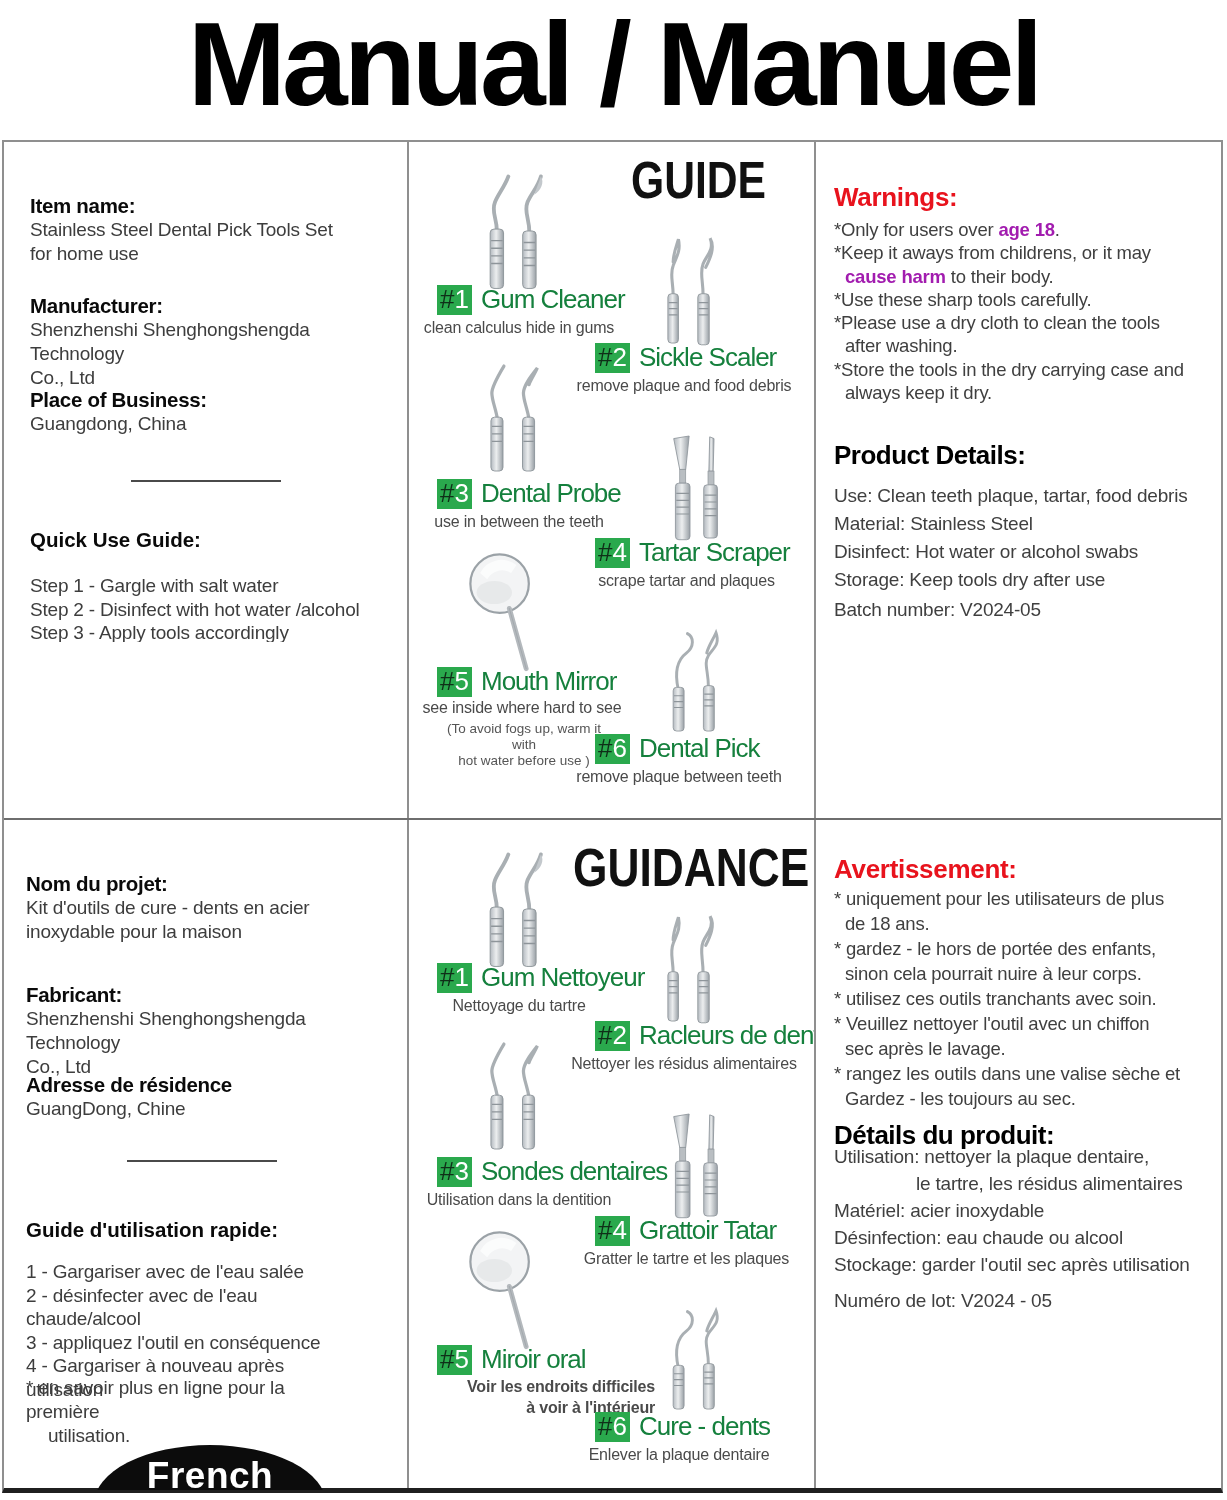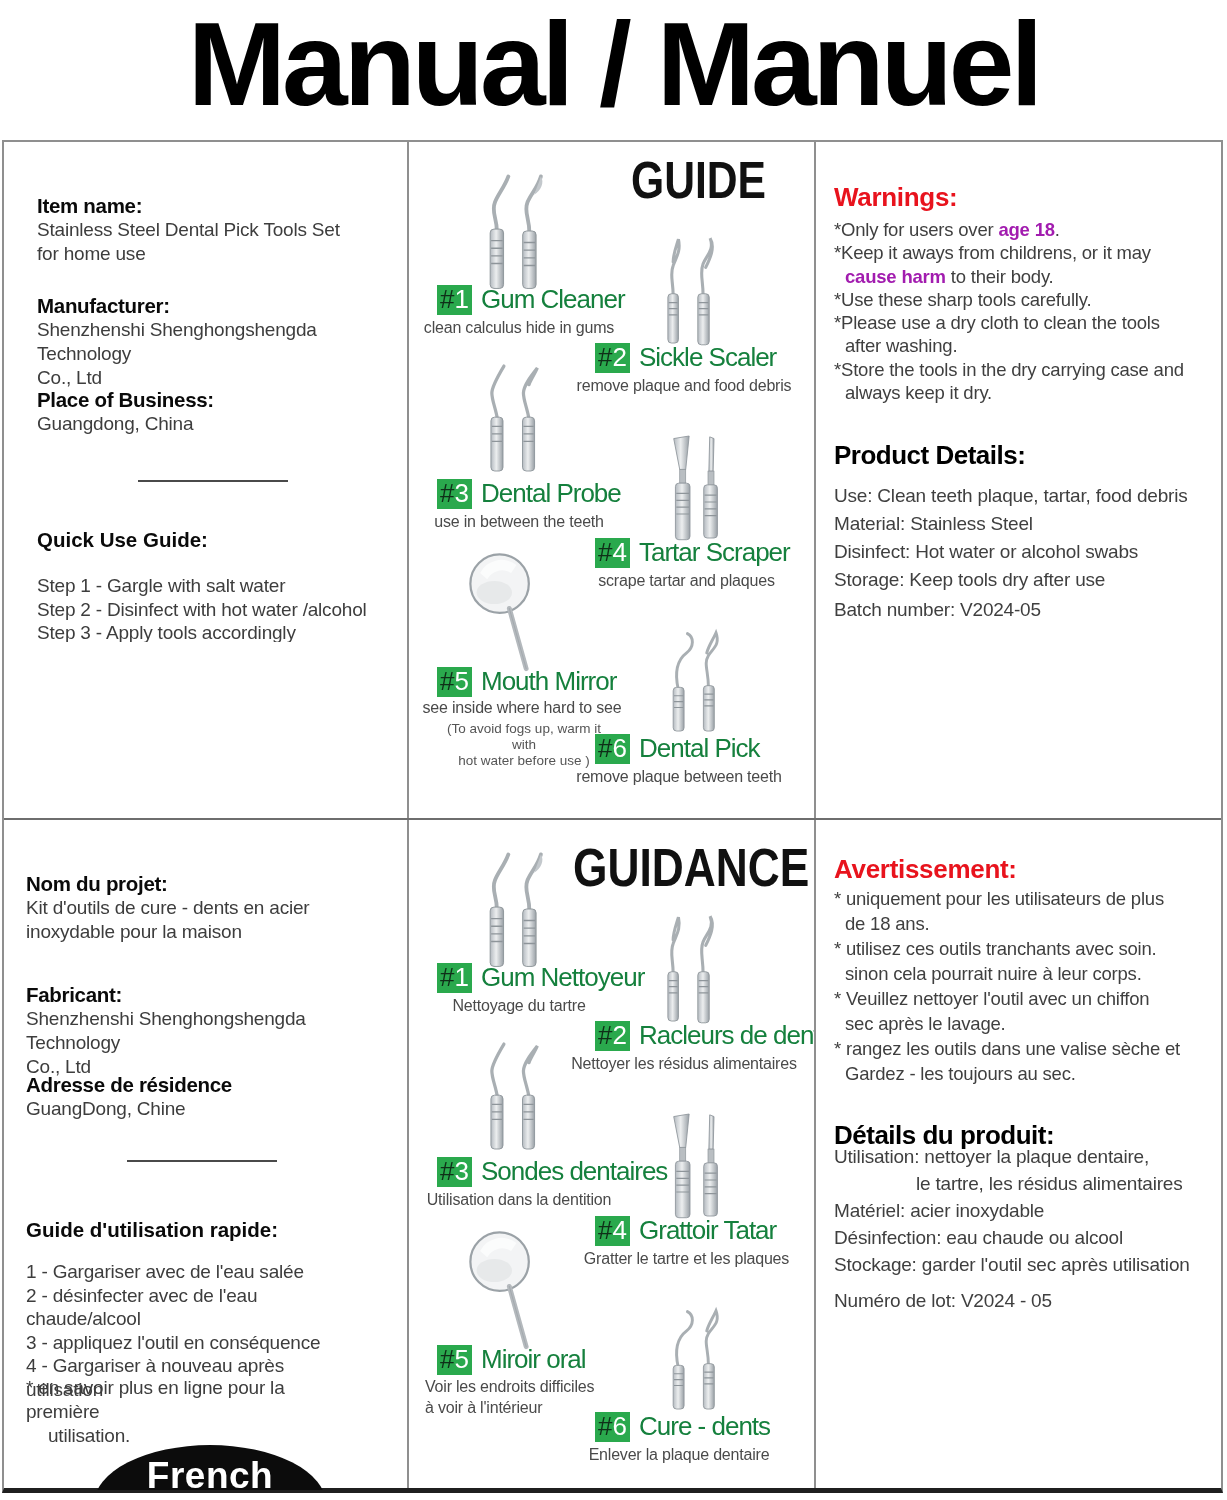--- a/index.html
+++ b/index.html
@@ -9,21 +9,21 @@
   .main-title{position:absolute;top:0;left:0;width:100%;height:134px;line-height:128px;
               text-align:center;font-weight:bold;font-size:118px;letter-spacing:-4px;color:#000;
               white-space:nowrap;}
   
   .grid{position:absolute;left:2px;top:140px;width:1221px;height:1353px;box-sizing:border-box;
         border:2px solid #8f8f8f;border-bottom:5px solid #1f1f1f;}
   .vline{position:absolute;top:0;bottom:0;width:2px;background:#8f8f8f;}
   .vline1{left:403px}.vline2{left:810px}
   .hline{position:absolute;left:0;right:0;top:676px;height:2px;background:#6e6e6e;}
   .cell{position:absolute;overflow:hidden;}
-  .c-en-left{left:11px;top:0;width:403px;height:500px;}
+  .c-en-left{left:4px;top:0;width:403px;height:500px;}
   .c-en-mid{left:405px;top:0;width:405px;height:676px;}
   .c-en-right{left:812px;top:0;width:405px;height:676px;}
   .c-fr-left{left:0;top:678px;width:359px;height:670px;}
   .c-fr-mid{left:405px;top:678px;width:405px;height:670px;}
   .c-fr-right{left:812px;top:678px;width:405px;height:670px;}
   
   .info{position:absolute;left:22px;right:6px;line-height:24px;}
   .lbl{font-weight:bold;font-size:20.5px;color:#0a0a0a;letter-spacing:-0.3px;}
   .txt{font-size:19px;color:#3d3d3d;letter-spacing:-0.2px;}
   .b1{top:52px}.b2{top:152px}.b3{top:246px}
@@ -61,21 +61,21 @@
   .tname{margin-left:9px;font-size:26px;color:#15803d;letter-spacing:-1px;}
   .tool-desc{position:absolute;font-size:16px;color:#4a4a4a;letter-spacing:-0.2px;
              text-align:center;white-space:nowrap;}
   .pt1-lab{left:28px;top:142px}.pt2-lab{left:186px;top:200px}.pt3-lab{left:28px;top:336px}
   .pt4-lab{left:186px;top:395px}.pt5-lab{left:28px;top:524px}.pt6-lab{left:186px;top:591px}
   .pt1-desc{left:10px;top:177px;width:200px}
   .pt2-desc{left:150px;top:235px;width:250px}
   .pt3-desc{left:10px;top:371px;width:200px}
   .pt4-desc{left:155px;top:430px;width:245px}
   .pt5-desc{left:8px;top:557px;width:210px}
-  .pt5-desc-fr{left:16px;top:556px;width:230px;text-align:left;line-height:21px;}
+  .pt5-desc-fr{left:16px;top:556px;width:230px;text-align:right;line-height:21px;font-weight:bold;}
   .pt6-desc{left:140px;top:626px;width:260px}
   .pt5-note{position:absolute;left:30px;top:579px;width:170px;font-size:13.5px;line-height:16px;
             color:#555;text-align:center;}
   
   .warn-heading{position:absolute;left:18px;font-weight:bold;font-size:26px;color:#e8131d;letter-spacing:-0.3px;}
   .wh-en{top:40px}.wh-fr{top:34px}
   .warn-lines{position:absolute;left:18px;right:2px;font-size:18.5px;color:#3f3f3f;letter-spacing:-0.2px;}
   .wl-en{top:76px;line-height:23.3px;}
   .wl-fr{top:66px;line-height:25px;}
   .wline .b{font-weight:bold;color:#a21caf;}
@@ -398,22 +398,23 @@
         <span class="tname">Cure - dents</span>
       </div>
       <div class="tool-desc pt6-desc">Enlever la plaque dentaire</div>
     </div>
 
     <div class="cell c-fr-right">
       <div class="warn-heading wh-fr">Avertissement:</div>
       <div class="warn-lines wl-fr">
         <div class="wline">* uniquement pour les utilisateurs de plus</div>
         <div class="wline ind">de 18 ans.</div>
+        <div class="wline">* gardez - le hors de portée des enfants,</div>
+        <div class="wline ind">sinon cela pourrait nuire à leur corps.</div>
         <div class="wline">* utilisez ces outils tranchants avec soin.</div>
-        <div class="wline ind">sinon cela pourrait nuire à leur corps.</div>
         <div class="wline">* Veuillez nettoyer l'outil avec un chiffon</div>
         <div class="wline ind">sec après le lavage.</div>
         <div class="wline">* rangez les outils dans une valise sèche et</div>
         <div class="wline ind">Gardez - les toujours au sec.</div>
       </div>
       <div class="details-heading dh-fr">Détails du produit:</div>
       <div class="detail-lines dt-fr">
         <div>Utilisation: nettoyer la plaque dentaire,</div>
         <div class="ind-deep">le tartre, les résidus alimentaires</div>
         <div>Matériel: acier inoxydable</div>

